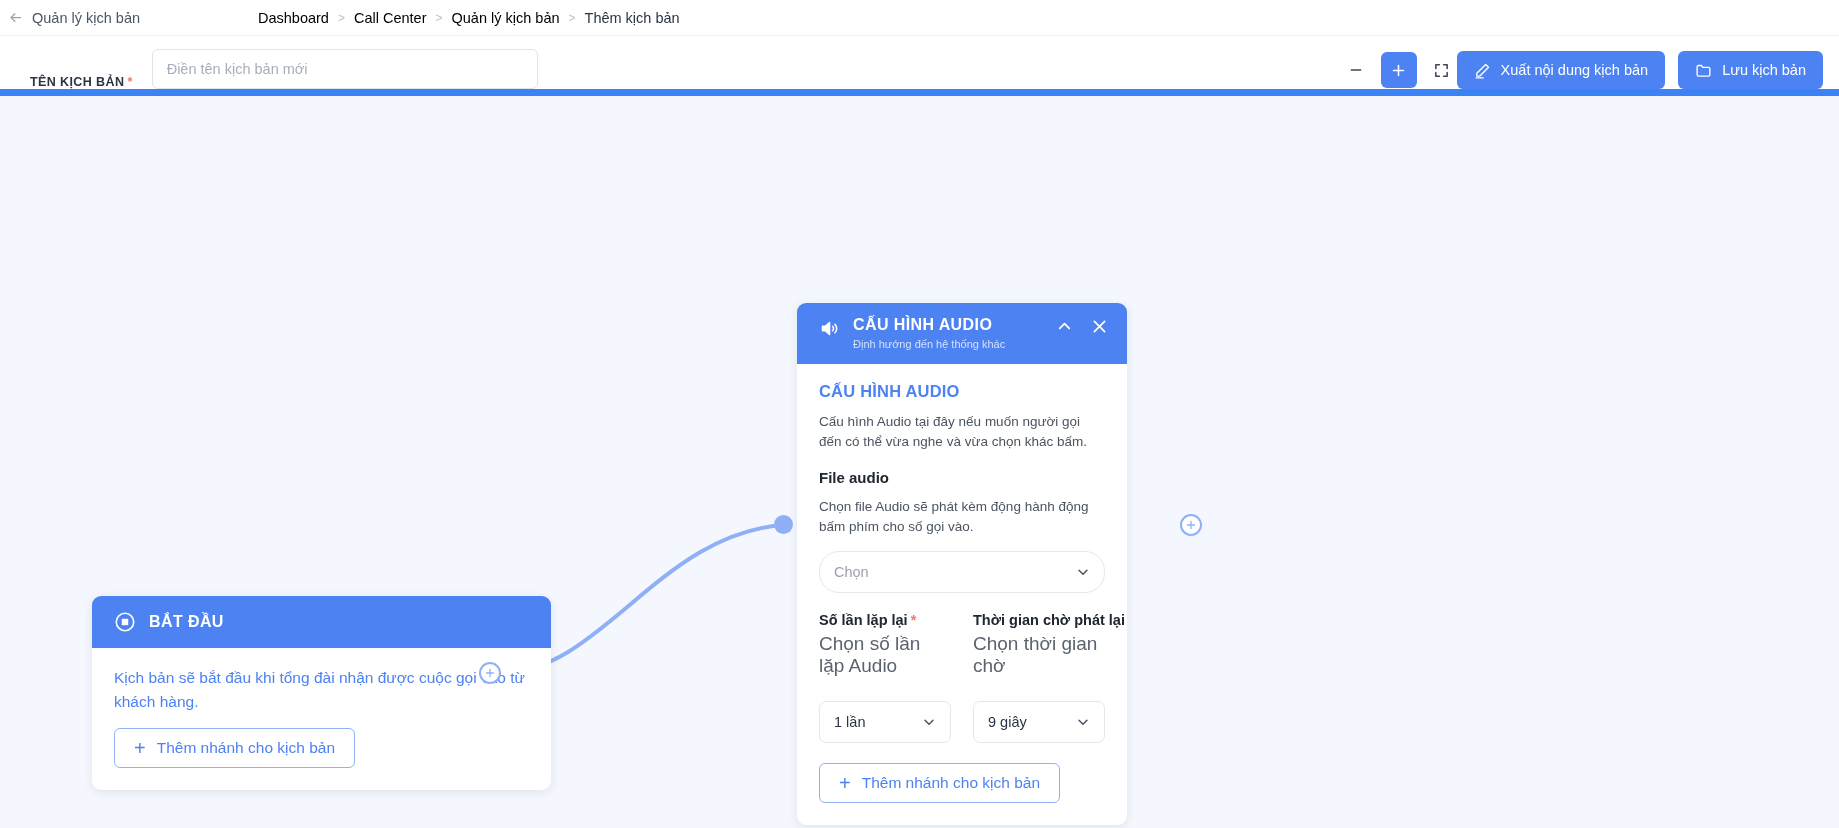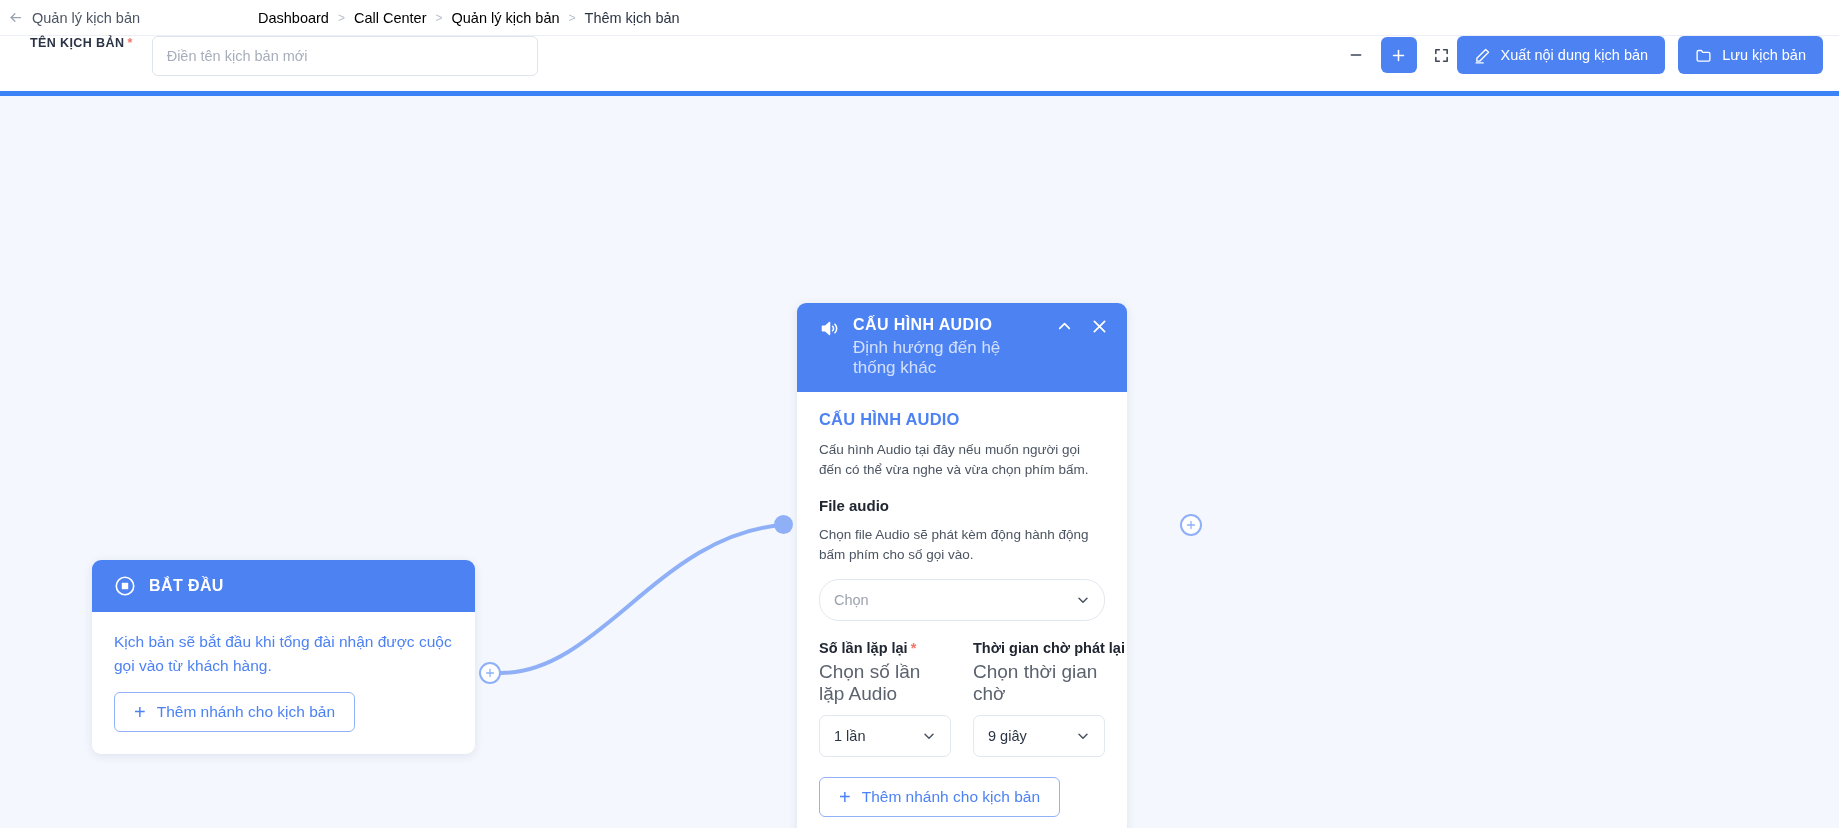--- a/index.html
+++ b/index.html
@@ -32,24 +32,24 @@
     font-size: 14.5px;
   }
   .crumb-link { color: #000000; cursor: pointer; white-space: nowrap; text-align: center; }
   .crumb-current { color: #2b3445; white-space: nowrap; }
   .crumb-sep { color: #b9c0cc; font-size: 12px; }
 
   
   .toolbar {
     height: 60px;
     background: #ffffff;
-    display: flex; align-items: flex-start;
+    display: flex; align-items: flex-end;
     position: relative;
     padding: 0 16px 0 30px;
-    border-bottom: 5px solid #3b82f6;
+    border-bottom: 7px solid #3b82f6;
   }
   .field-label {
     font-size: 12.5px; font-weight: bold; letter-spacing: .4px;
     color: #2b3445; text-transform: uppercase;
     white-space: nowrap;
   }
   .req { color: #f4756a; font-weight: bold; margin-left: 3px; }
   .name-input {
     margin-left: 19px;
     width: 386px; height: 40px;
@@ -103,21 +103,21 @@
   
   .node {
     position: absolute;
     background: #ffffff;
     border-radius: 9px;
     box-shadow: 0 2px 10px rgba(33,48,85,.10);
     overflow: hidden;
   }
 
   
-  .node-start { left: 92px; top: 464px; width: 383px; }
+  .node-start { left: 92px; top: 500px; width: 459px; }
   .node-start .node-head {
     background: #4d82f3; height: 52px;
     display: flex; align-items: center; gap: 13px;
     padding: 0 22px;
   }
   .start-dot-icon { width: 22px; height: 22px; display: block; }
   .node-head-title {
     color: #fff; font-size: 16px; font-weight: bold; letter-spacing: .4px;
   }
   .node-body { padding: 18px 22px 22px; }
@@ -140,21 +140,21 @@
   
   .node-audio { left: 797px; top: 207px; width: 330px; }
   .node-audio .node-head {
     background: #4d82f3;
     padding: 13px 18px 14px 22px;
     display: flex; align-items: flex-start; gap: 13px;
   }
   .speaker-icon { width: 21px; height: 21px; display: block; margin-top: 2px; flex: 0 0 auto; }
   .head-text { flex: 1 1 auto; }
   .head-sub {
-    color: #d3e0fd; font-size: 17px; margin-top: 4px;
+    color: #d3e0fd; font-size: 11px; margin-top: 4px;
   }
   .head-actions { display: flex; align-items: center; gap: 16px; margin-top: 1px; }
   .head-icon-btn {
     background: none; border: none; cursor: pointer;
     color: #fff; display: block; padding: 0;
     width: 19px; height: 19px;
   }
   .audio-body { padding: 18px 22px 22px; }
   .section-title {
     color: #4d82f3; font-size: 16.5px; font-weight: bold; letter-spacing: .2px;
@@ -181,21 +181,21 @@
   }
   .file-select { margin-top: 14px; border-radius: 20px; }
 
   .two-col { display: flex; gap: 22px; margin-top: 19px; }
   .col { flex: 1 1 0; min-width: 0; }
   .col-label {
     font-size: 14.5px; font-weight: bold; color: #202632;
     white-space: nowrap;
   }
   .col-help { font-size: 19px; color: #5b636f; margin-top: 5px; }
-  .col .select-box { margin-top: 10px; }
+  .col .select-box { margin-top: 24px; }
 
   .audio-add-wrap { margin-top: 20px; }
   .audio-add-wrap .add-branch { margin-top: 0; }
 
   
   .handle {
     position: absolute;
     width: 22px; height: 22px;
     border-radius: 50%;
     background: #fff;
@@ -325,21 +325,21 @@
           <svg width="19" height="19" viewBox="0 0 24 24" fill="none" stroke="currentColor" stroke-width="2.2" stroke-linecap="round">
               <line x1="5.5" y1="5.5" x2="18.5" y2="18.5"></line>
               <line x1="18.5" y1="5.5" x2="5.5" y2="18.5"></line>
             </svg>
         </button>
       </div>
     </div>
 
     <div class="audio-body">
       <div class="section-title">CẤU HÌNH AUDIO</div>
-      <div class="helper">Cấu hình Audio tại đây nếu muốn người gọi đến có thể vừa nghe và vừa chọn phím bấm.</div>
+      <div class="helper">Cấu hình Audio tại đây nếu muốn người gọi đến có thể vừa nghe và vừa chọn khác bấm.</div>
 
       <div class="sub-title">File audio</div>
       <div class="helper">Chọn file Audio sẽ phát kèm động hành động bấm phím cho số gọi vào.</div>
 
       <div class="select-box file-select">
         <span class="select-placeholder">Chọn</span>
         <svg class="chev" width="16" height="16" viewBox="0 0 24 24" fill="none" stroke="currentColor" stroke-width="2.2" stroke-linecap="round" stroke-linejoin="round">
             <polyline points="6 9.5 12 15.5 18 9.5"></polyline>
           </svg>
       </div>

